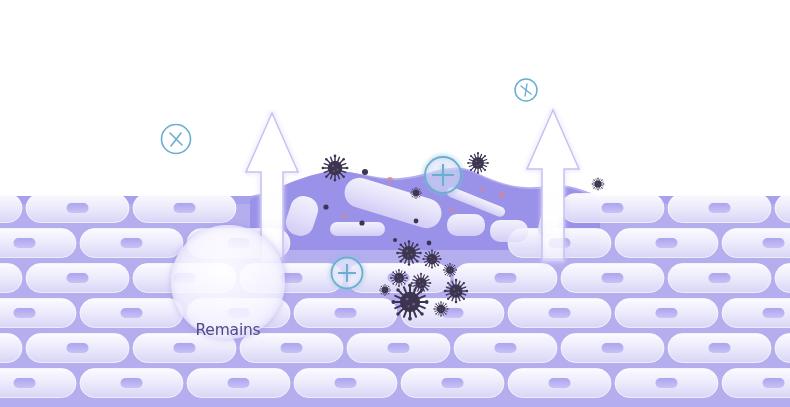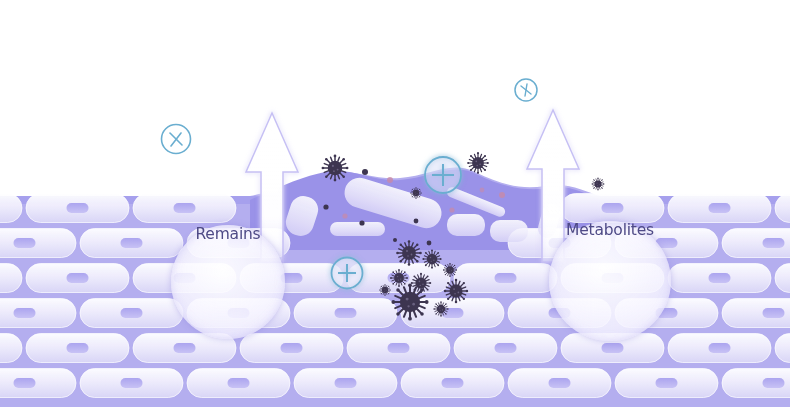--- a/index.html
+++ b/index.html
@@ -2,21 +2,21 @@
 <html><head>
 <meta charset="utf-8">
 <style>
   html, body { margin:0; padding:0; }
   body { width:790px; height:407px; overflow:hidden; background:#ffffff; font-family:"DejaVu Sans", sans-serif; }
   #stage { position:relative; width:790px; height:407px; overflow:hidden; background:#ffffff; }
   #scene { position:absolute; left:0; top:0; }
   .label-circle { position:absolute; border-radius:50%;
     background: radial-gradient(circle at 45% 40%, rgba(255,255,255,0.92), rgba(245,243,255,0.82) 70%, rgba(225,220,250,0.85));
     box-shadow: 0 0 6px rgba(140,130,220,0.45), inset 0 0 10px rgba(170,160,235,0.35);
-    display:flex; align-items:flex-start; justify-content:center; }
+    display:flex; align-items:flex-end; justify-content:center; }
   .label-text { font-family:"DejaVu Sans", sans-serif; font-size:15.5px; color:#4e4a86; letter-spacing:-0.2px; }
 </style>
 </head>
 <body>
 
 <div id="stage">
   <svg id="scene" width="790" height="407" viewBox="0 0 790 407" xmlns="http://www.w3.org/2000/svg">
     <defs>
       <linearGradient id="cellGrad" x1="0" y1="0" x2="0" y2="1">
         <stop offset="0" stop-color="#ffffff" stop-opacity="0.95"></stop>
@@ -253,16 +253,13 @@
     <g filter="url(#glow)">
       <circle cx="347" cy="273" r="15.5" fill="rgba(235,235,252,0.5)" stroke="#6aaed0" stroke-width="1.8"></circle>
       <line x1="347" y1="264" x2="347" y2="282" stroke="#6aaed0" stroke-width="2"></line>
       <line x1="338" y1="273" x2="356" y2="273" stroke="#6aaed0" stroke-width="2"></line>
     </g>
   </svg>
 
   <div class="label-circle" style="left:171px; top:225px; width:114px; height:114px;">
     <span class="label-text">Remains</span>
   </div>
-  <div class="label-circle" style="left:549px; top:221px; width:122px; height:120px;">
-    <span class="label-text">Metabolites</span>
-  </div>
 </div>
 
 </body></html>

